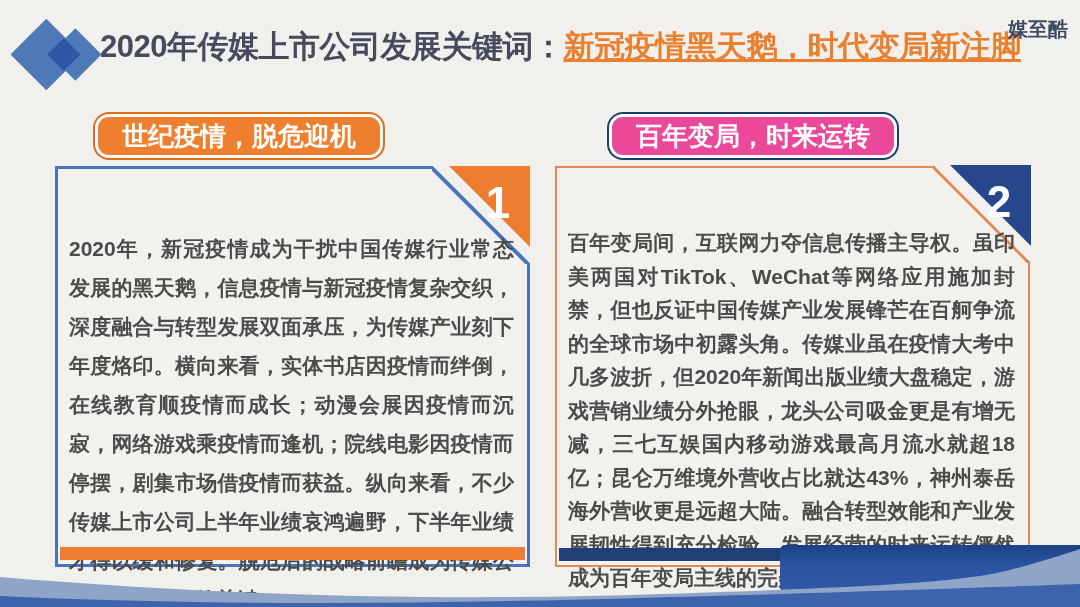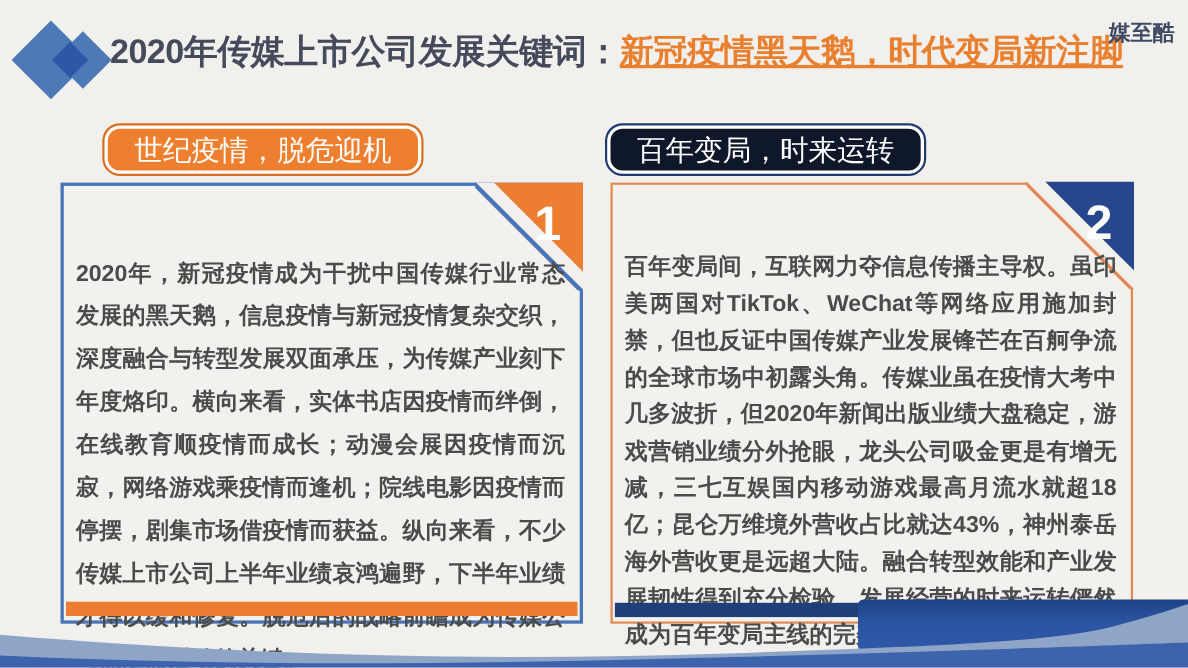--- a/index.html
+++ b/index.html
@@ -19,25 +19,25 @@
   .title .hl{color:#e8802f;text-decoration:underline;}
   .watermark{
     position:absolute;right:12px;top:16px;
     font-size:20px;font-weight:bold;color:#3d4a63;
   }
 
   
   .badge{
     position:absolute;top:114px;height:34px;line-height:34px;
     padding:2px 24px;border-radius:14px;
-    font-size:26px;font-weight:normal;color:#ffffff;text-align:left;
+    font-size:26px;font-weight:bold;color:#ffffff;text-align:left;
     border:3px solid #ffffff;
   }
   .badge.orange{left:95px;background:#ee7f2e;box-shadow:0 0 0 2px #d96d20;}
-  .badge.blue{left:552px;background:#0f172a;box-shadow:0 0 0 2px #1f3a6e;}
+  .badge.blue{left:609px;background:#ec4899;box-shadow:0 0 0 2px #1f3a6e;}
 
   
   .card{
     position:absolute;top:166px;width:475px;height:401px;
     background:#f3f1ee;box-sizing:border-box;
   }
   .card.left{left:55px;border:3px solid #4a74b8;}
   .card.right{left:555px;border:2px solid #e28952;}
   .card .corner{position:absolute;top:-3px;right:-3px;width:98px;height:98px;}
   .card .bar{position:absolute;left:2px;right:2px;bottom:4px;height:13px;}

